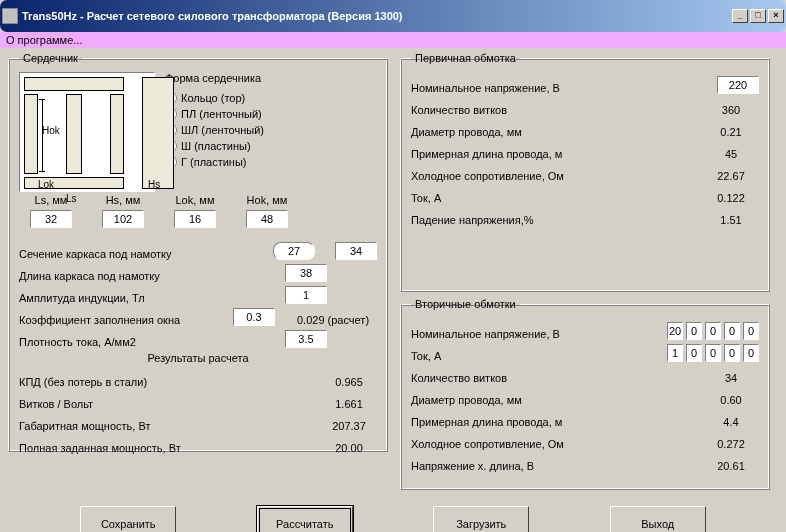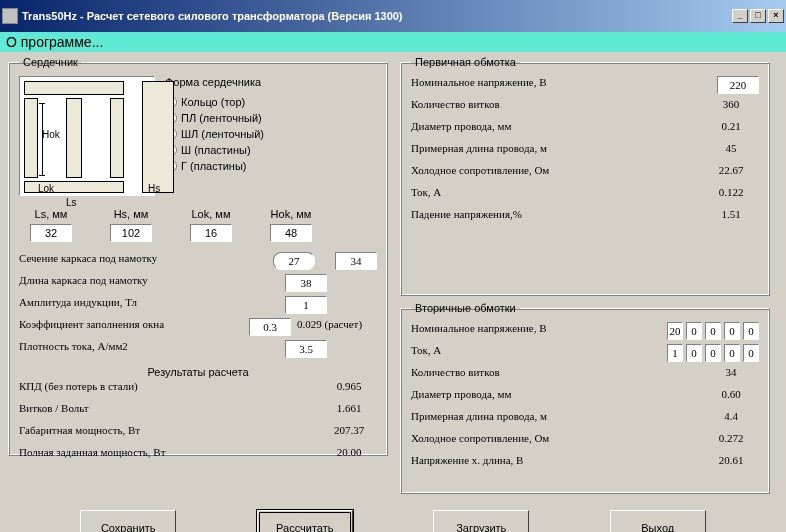--- a/index.html
+++ b/index.html
@@ -15,20 +15,21 @@
   }
   .titlebar {
     background: linear-gradient(to right, #08246b, #a6caf0);
     color: #fff;
     height: 20px;
     display: flex;
     align-items: center;
     padding: 16px 2px;
     font-weight: bold;
     font-size: 11px;
+    border-radius: 7px;
   }
   .titlebar .icon {
     width: 16px; height: 16px;
     background: #c0c0c0;
     margin-right: 4px;
     border: 1px solid #888;
     display: inline-block;
   }
   .titlebar .title { flex: 1; }
   .titlebar .winbtns { display: flex; gap: 2px; }
@@ -38,23 +39,23 @@
     border: 1px solid;
     border-color: #fff #404040 #404040 #fff;
     font-family: Arial;
     font-size: 9px;
     line-height: 11px;
     text-align: center;
     color: #000;
     font-weight: bold;
   }
   .menubar {
-    background: #5eead4;
+    background: #f0abfc;
     padding: 2px 6px;
-    font-size: 14px;
+    font-size: 11px;
   }
   .content {
     padding: 4px 8px;
     display: flex;
     gap: 12px;
   }
   fieldset {
     border: 1px solid #808080;
     border-top-color: #fff;
     border-left-color: #fff;
@@ -67,23 +68,22 @@
     padding: 0 4px;
     font-size: 11px;
   }
   .left-col { width: 380px; }
   .right-col { width: 370px; }
   .core-fieldset { height: 400px; }
   .primary-fieldset { height: 240px; }
   .secondary-fieldset { height: 192px; }
   .row {
     display: flex;
-    align-items: flex-start;
+    align-items: flex-end;
     min-height: 22px;
-    font-family: Liberation Serif, serif;
   }
   .row .label { flex: 1; }
   .row .val {
     width: 56px;
     text-align: center;
   }
   input.textfield {
     width: 42px;
     height: 18px;
     border: 1px solid;
@@ -106,21 +106,21 @@
   .diag-rect { position:absolute; background:#ece9d8; border:1px solid #000; }
   .diag-label { position:absolute; font-size:10px; }
   .radio-stack { display:flex; flex-direction:column; gap:4px; font-size:11px; padding-top:0; }
   .radio-stack .r { display:flex; align-items:center; gap:4px; }
   .radio {
     width:12px; height:12px; border-radius:50%;
     border:1px solid #808080; background:#fff;
     display:inline-flex; align-items:center; justify-content:center;
   }
   .radio.sel::after { content:""; width:4px; height:4px; border-radius:50%; background:#000; }
-  .dim-row { display:flex; gap:16px; margin-top:12px; }
+  .dim-row { display:flex; gap:8px; margin-top:2px; }
   .dim-col { width:64px; text-align:center; }
   .dim-col .lbl { font-size:11px; margin-bottom:4px; }
   .section-header { text-align:center; font-size:11px; margin:4px 0 2px 0; }
   .sec-inputs { display:flex; gap:3px; }
   .sec-inputs input.textfield { width:16px; }
   .bottom-buttons {
     display:flex;
     justify-content:space-around;
     padding: 6px 40px 0 40px;
   }
@@ -219,21 +219,21 @@
       <div class="row">
         <span class="label">Длина каркаса под намотку</span>
         <input class="textfield" style="margin-right: 50px;" value="38">
       </div>
       <div class="row">
         <span class="label">Амплитуда индукции, Тл</span>
         <input class="textfield" style="margin-right: 50px;" value="1">
       </div>
       <div class="row">
         <span class="label">Коэффициент заполнения окна</span>
-        <input class="textfield" style="margin-right: 6px;" value="0.3">
+        <input class="textfield" style="margin-right: 22px;" value="0.3">
         <span style="width:80px">0.029 (расчет)</span>
       </div>
       <div class="row">
         <span class="label">Плотность тока, А/мм2</span>
         <input class="textfield" style="margin-right: 50px;" value="3.5">
       </div>
 
       <div class="section-header">Результаты расчета</div>
       <div class="row">
           <span class="label">КПД (без потерь в стали)</span>

